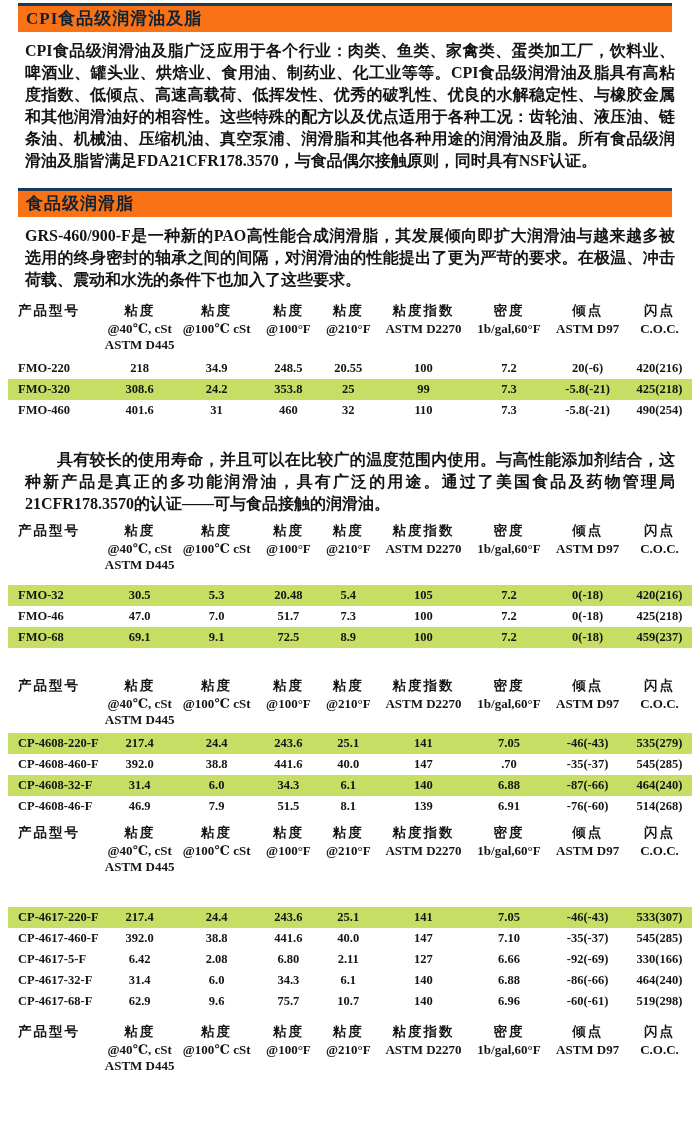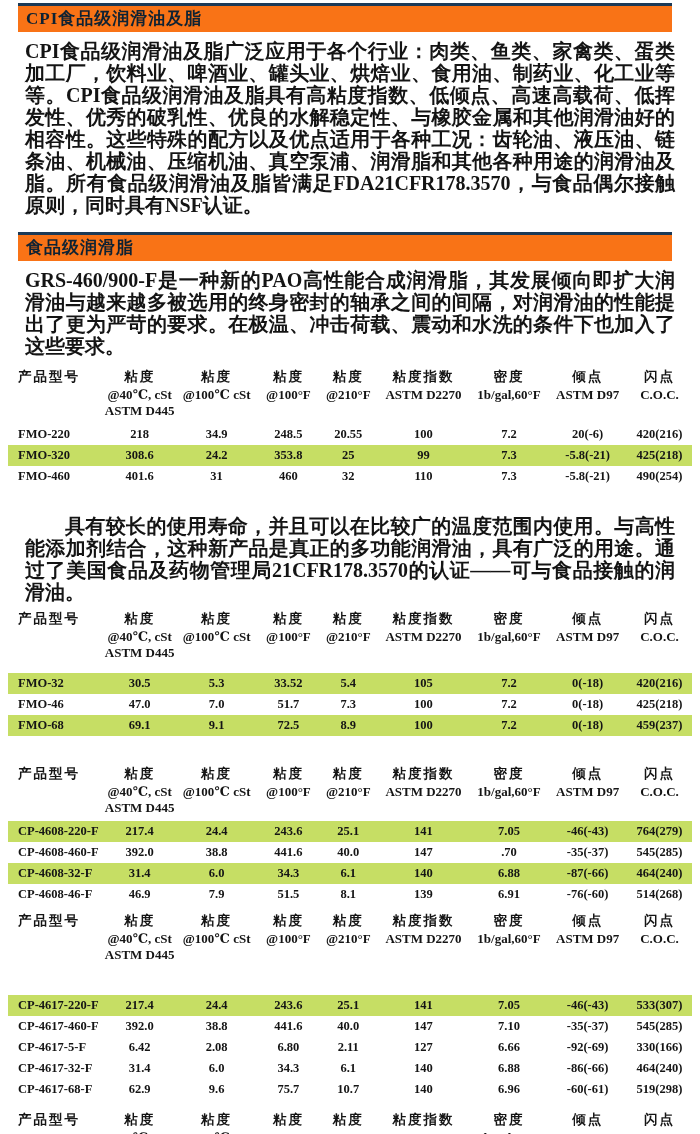--- a/index.html
+++ b/index.html
@@ -19,21 +19,21 @@
     background:#f97316;
     border-top:3px solid #1b3a57;
     margin:0 28px 0 18px;
     padding:1px 8px 2px 8px;
     font-size:17px;
     letter-spacing:1px;
     color:#0e2233;
   }
   .para{
     margin:8px 25px 0 25px;
-    font-size:20px;
+    font-size:16px;
     line-height:22px;
     text-align:justify;
     color:#141414;
   }
   .para.indent{ text-indent:2em; }
   table.spec{
     width:684px;
     margin:0 8px;
     border-collapse:collapse;
     table-layout:fixed;
@@ -224,21 +224,21 @@
             <div class="th-main">闪点</div>
             <div class="th-sub">C.O.C.</div>
           </th>
         </tr>
       </thead>
     <tbody>
         <tr class="hl">
           <td>FMO-32</td>
           <td>30.5</td>
           <td>5.3</td>
-          <td>33.52</td>
+          <td>20.48</td>
           <td>5.4</td>
           <td>105</td>
           <td>7.2</td>
           <td>0(-18)</td>
           <td>420(216)</td>
         </tr>
         <tr>
           <td>FMO-46</td>
           <td>47.0</td>
           <td>7.0</td>
@@ -319,21 +319,21 @@
     <tbody>
         <tr class="hl">
           <td>CP-4608-220-F</td>
           <td>217.4</td>
           <td>24.4</td>
           <td>243.6</td>
           <td>25.1</td>
           <td>141</td>
           <td>7.05</td>
           <td>-46(-43)</td>
-          <td>764(279)</td>
+          <td>535(279)</td>
         </tr>
         <tr>
           <td>CP-4608-460-F</td>
           <td>392.0</td>
           <td>38.8</td>
           <td>441.6</td>
           <td>40.0</td>
           <td>147</td>
           <td>.70</td>
           <td>-35(-37)</td>

